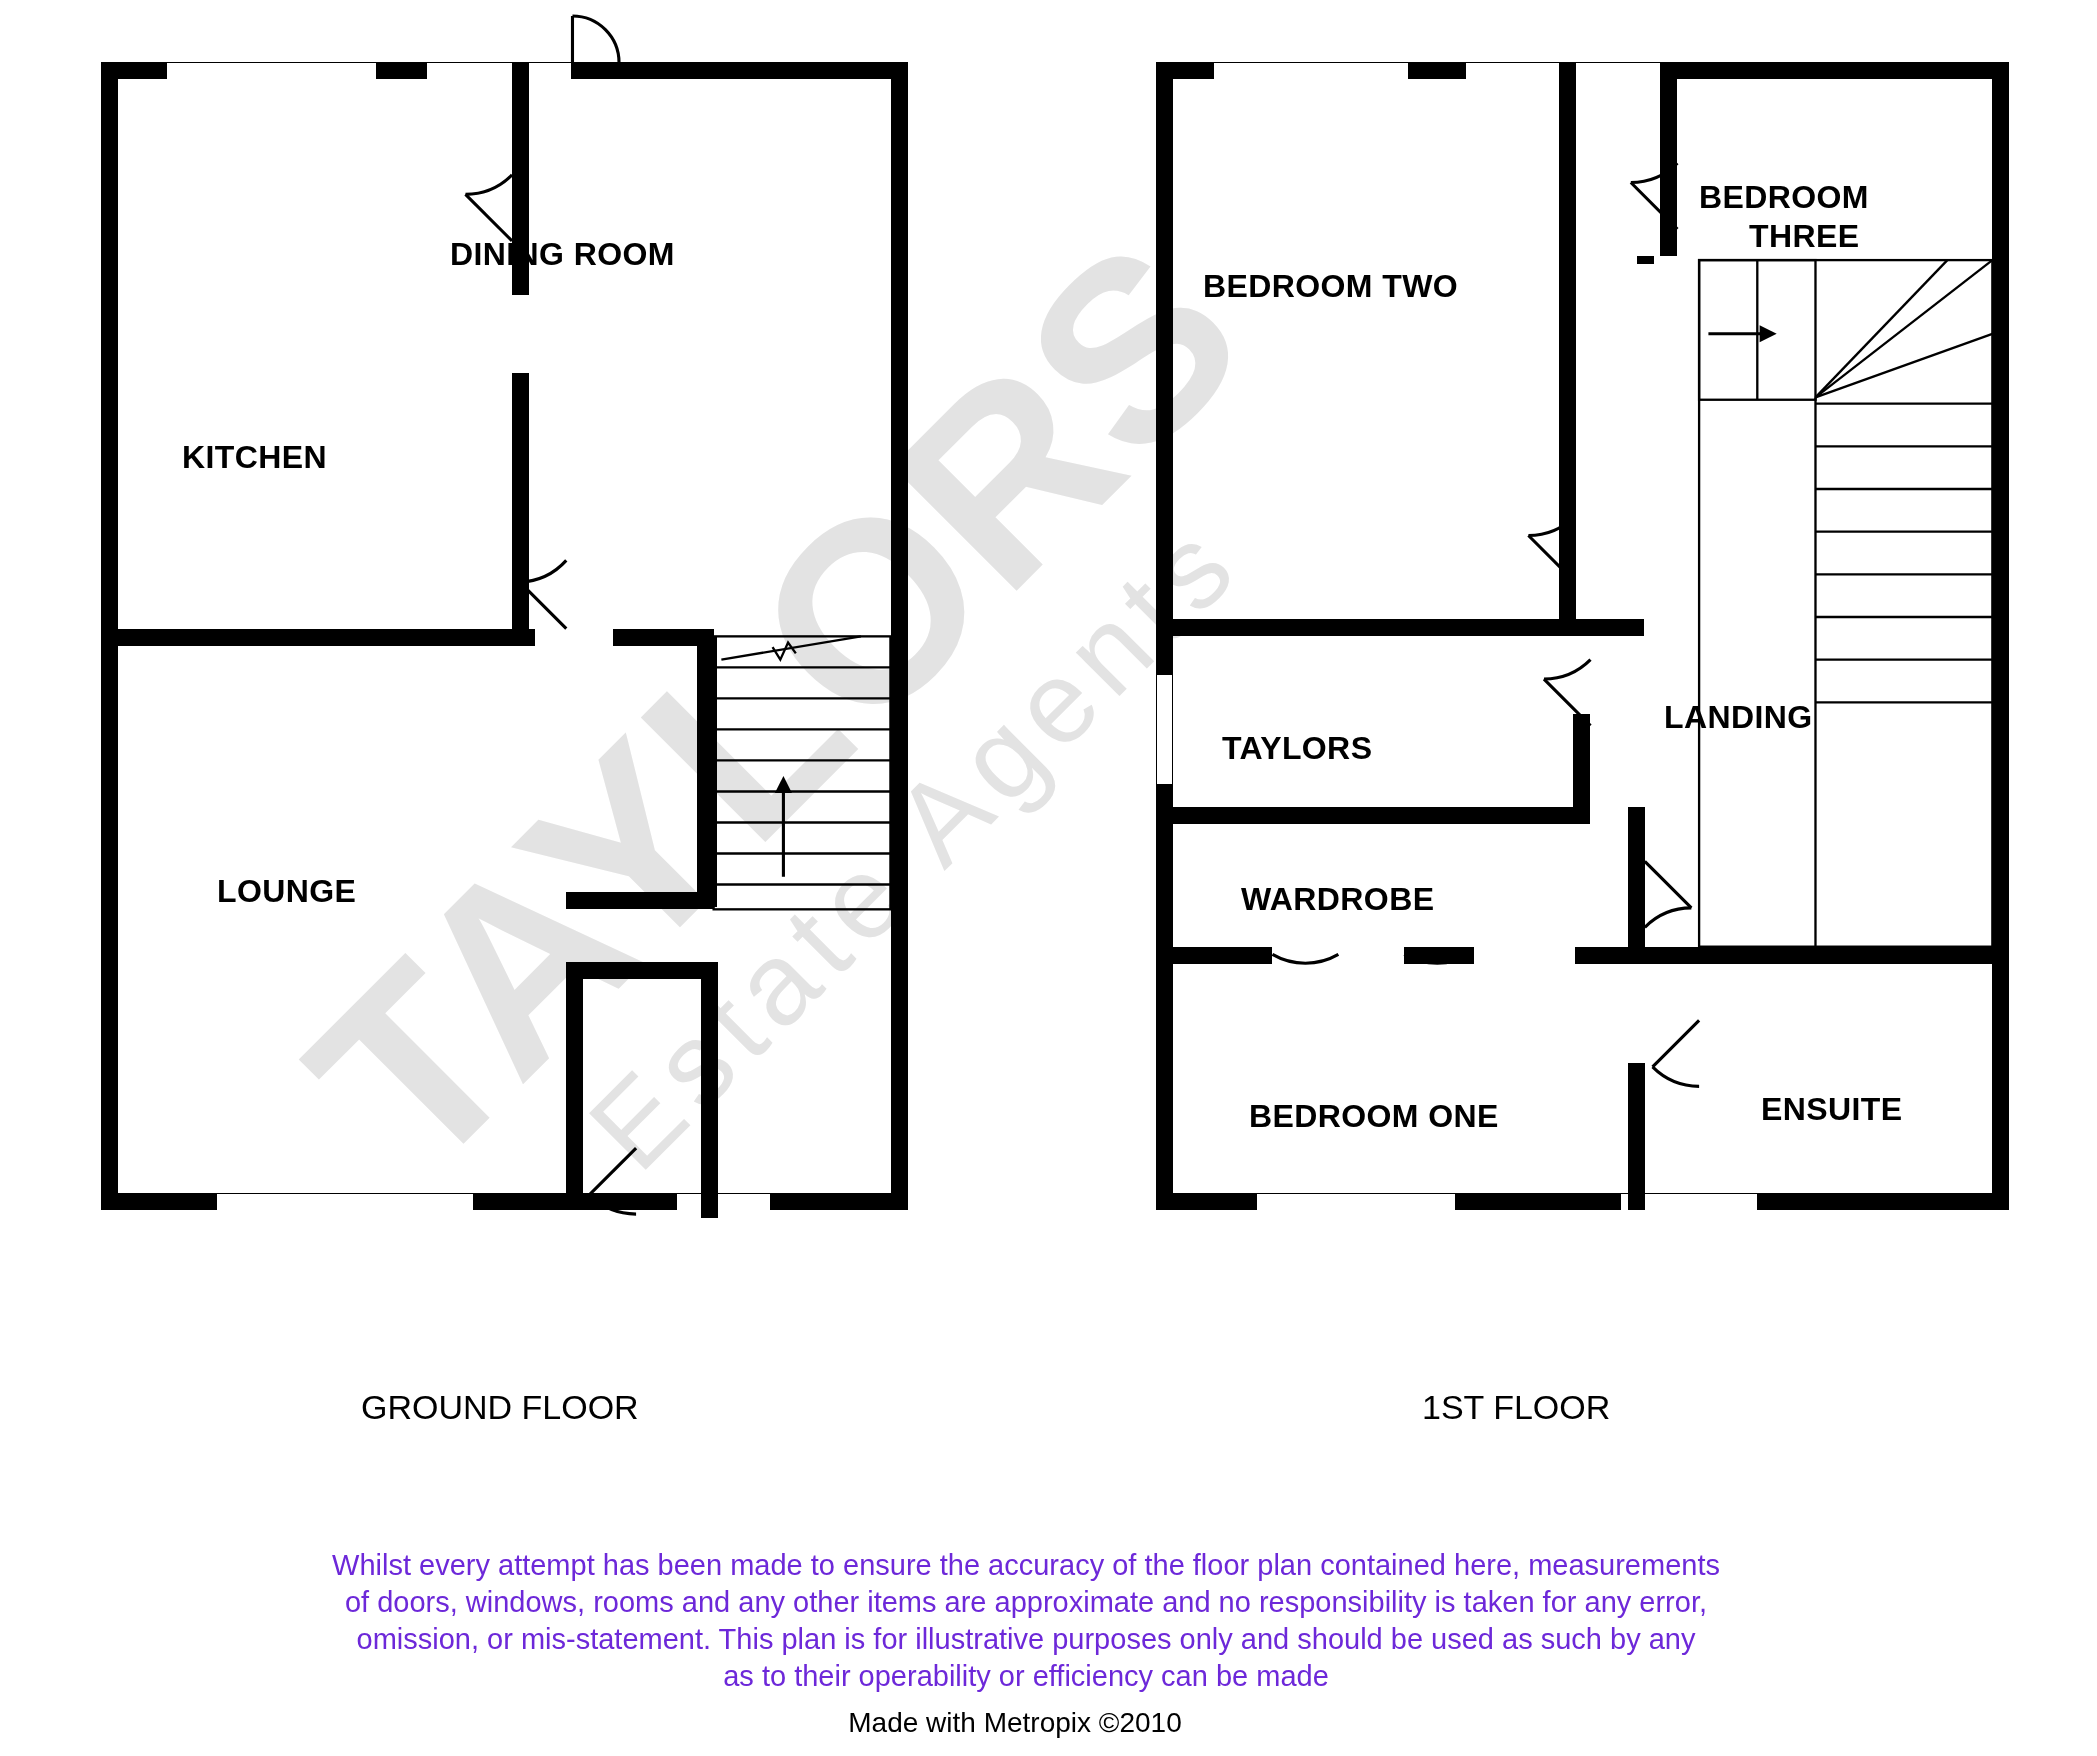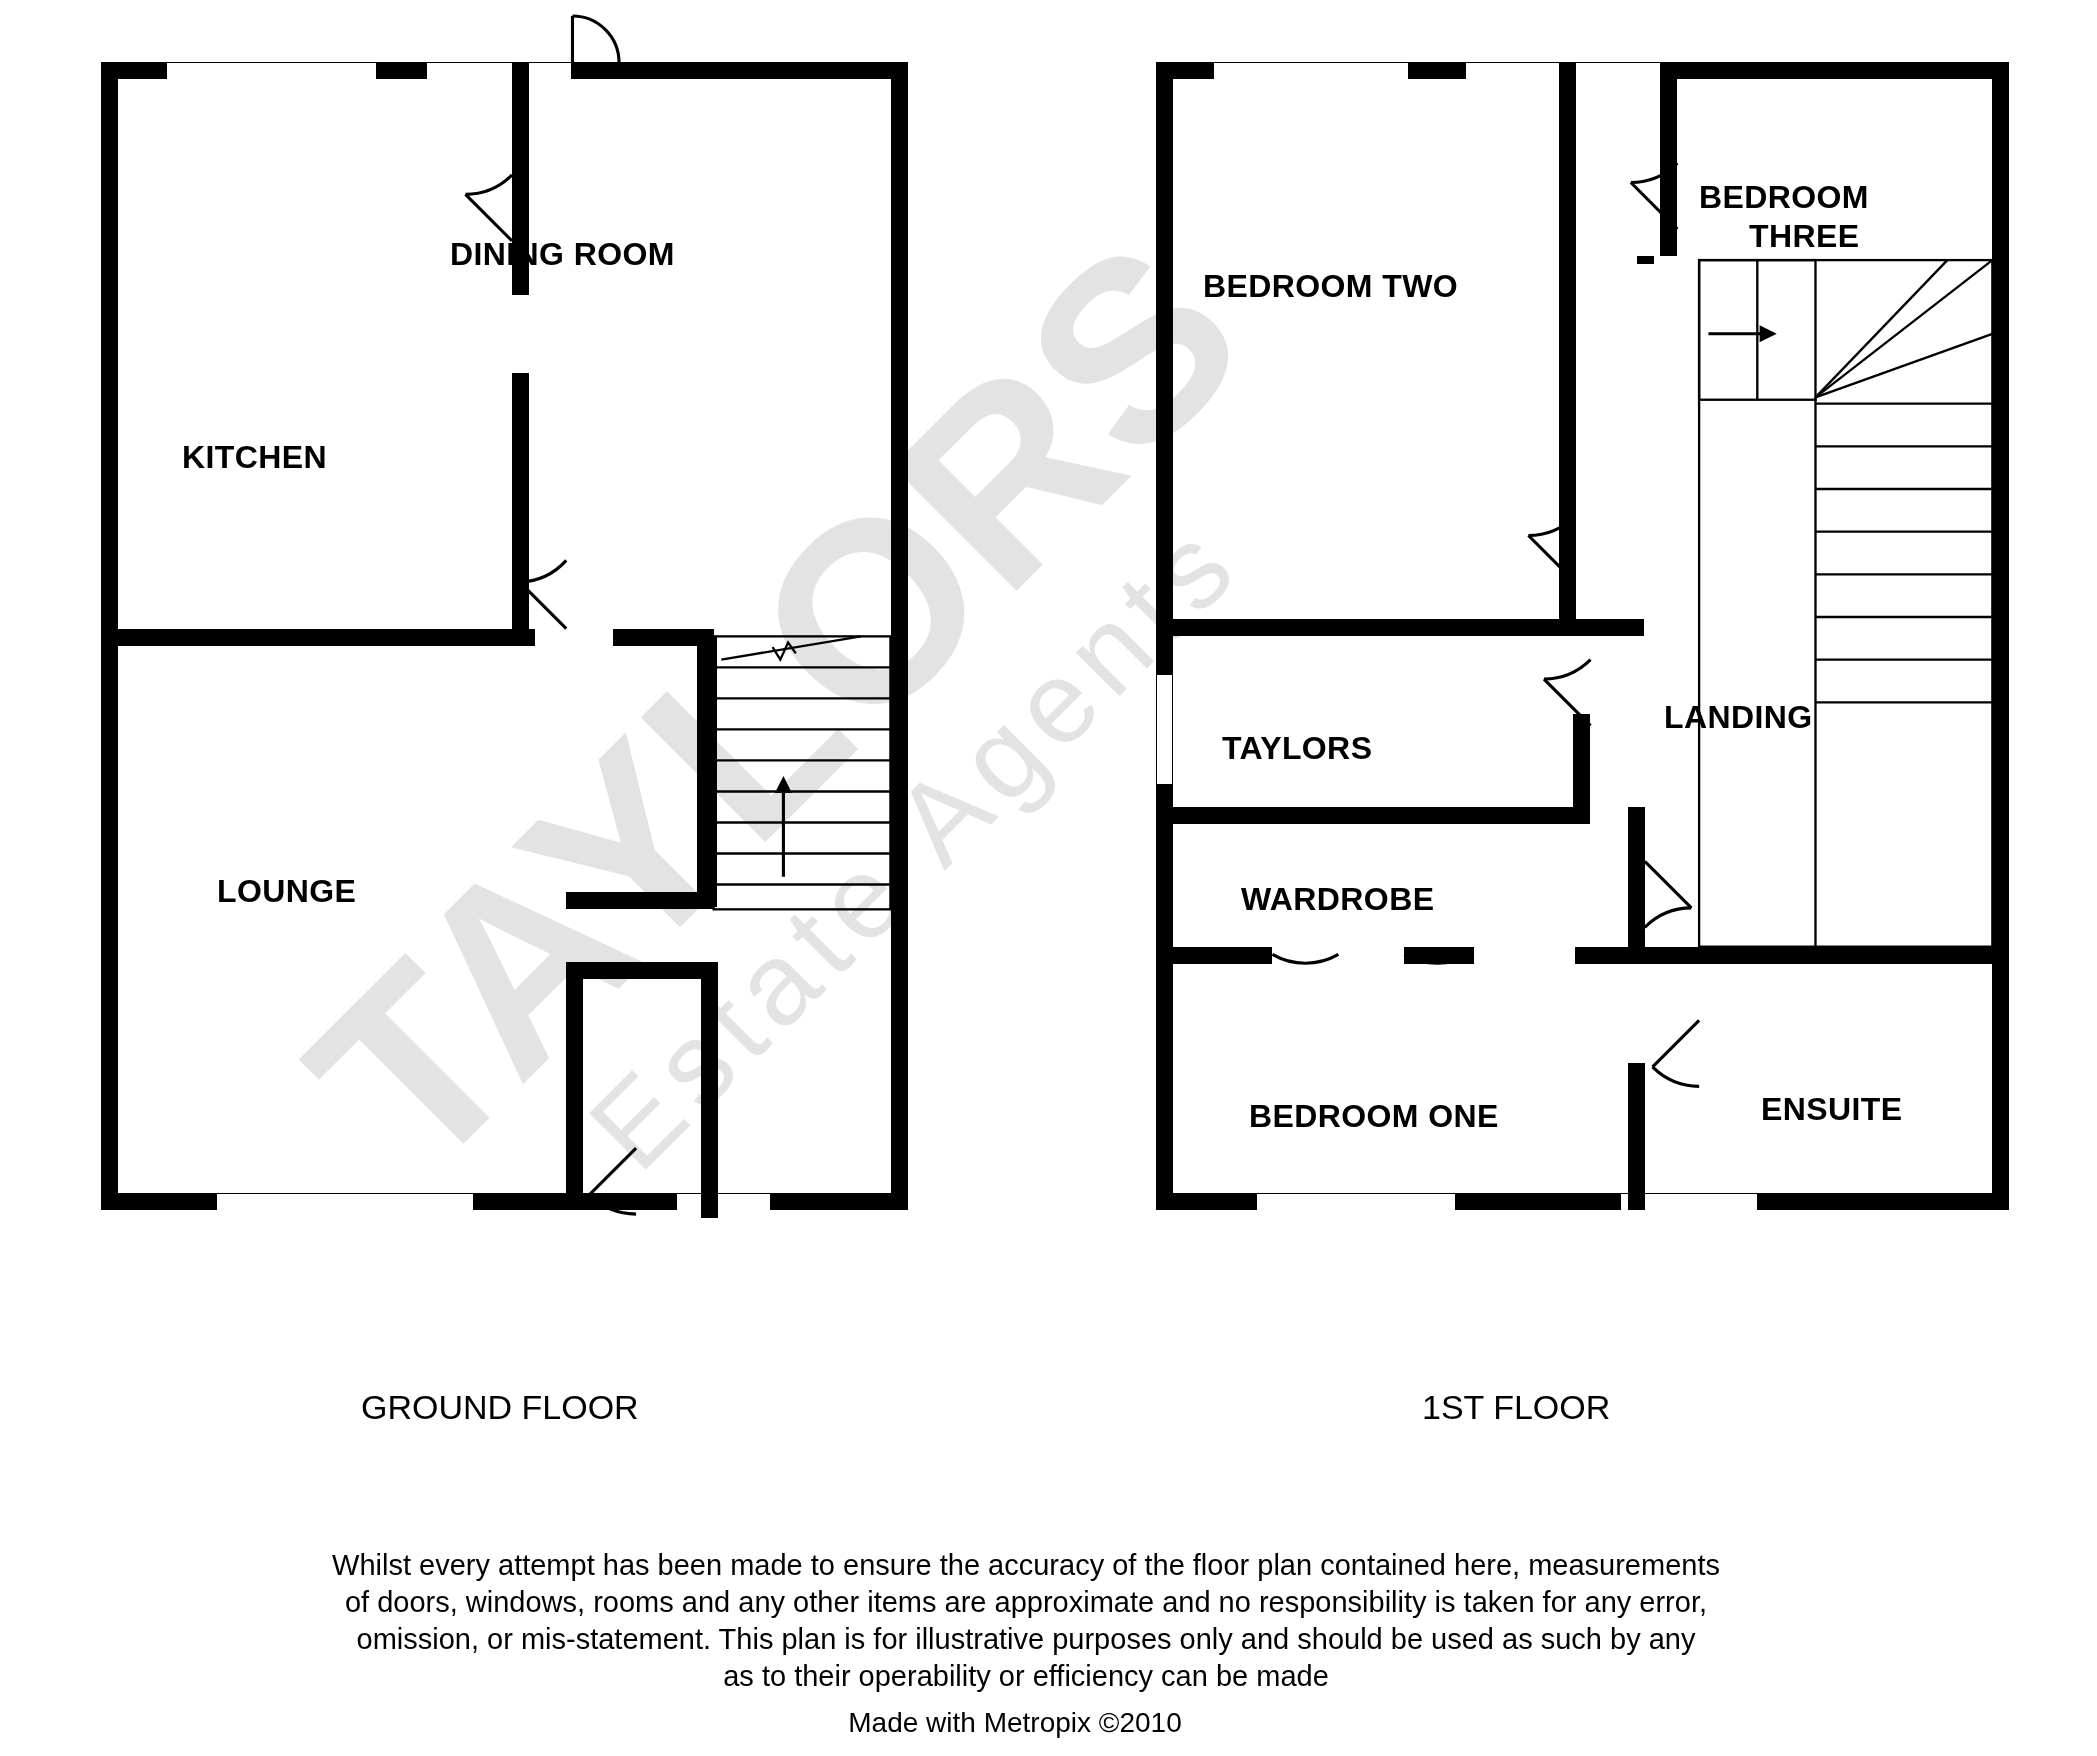--- a/index.html
+++ b/index.html
@@ -82,21 +82,21 @@
 
   
   #disclaimer {
     position: absolute;
     left: 0;
     top: 1547px;
     width: 2052px;
     text-align: center;
     font-size: 29px;
     line-height: 37px;
-    color: #000000;
+    color: #6d28d9;
     z-index: 5;
   }
   #disclaimer div { white-space: nowrap; }
   #credit {
     position: absolute;
     left: 0;
     top: 1707px;
     width: 2030px;
     text-align: center;
     font-size: 28px;

